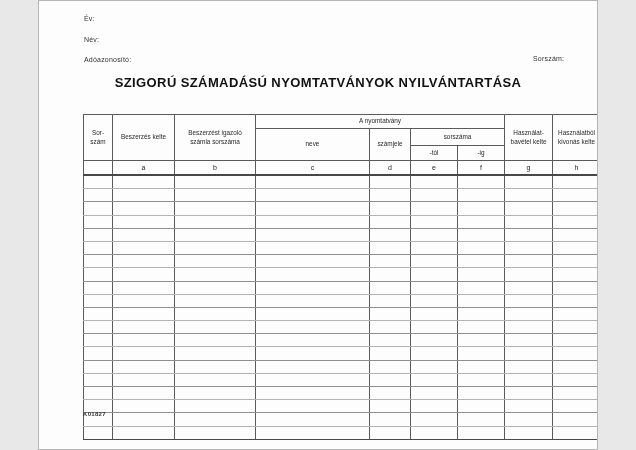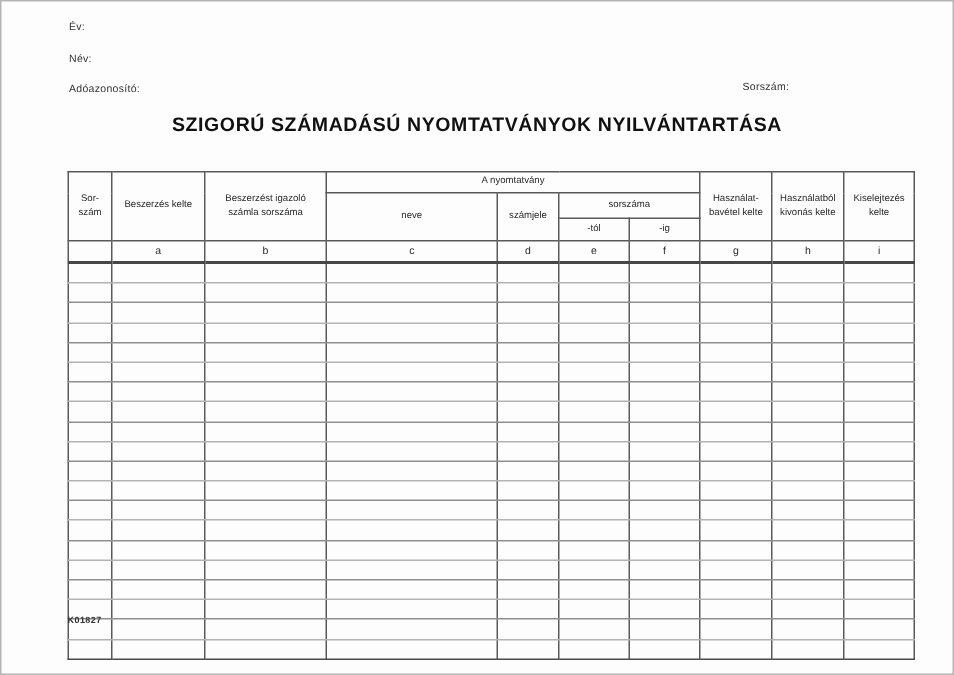--- a/index.html
+++ b/index.html
@@ -1,18 +1,18 @@
 <!DOCTYPE html>
 <html><head>
 <meta charset="utf-8">
 <style>
   html, body { margin: 0; padding: 0; background: #e8e8e8; }
   .page {
     position: relative;
-    width: 636px;
+    width: 560px;
     height: 450px;
     margin: 0 auto;
     background: #fdfdfd;
     border: 1px solid #b5b5b5;
     box-sizing: border-box;
     font-family: "Liberation Sans", sans-serif;
     color: #222;
     overflow: hidden;
   }
   .top-field {

